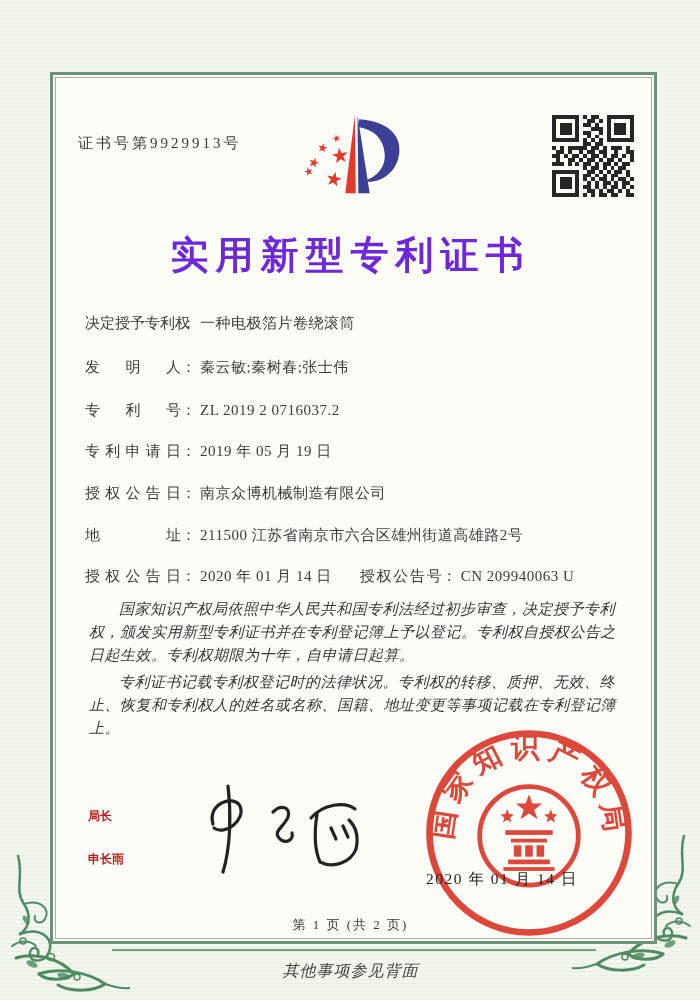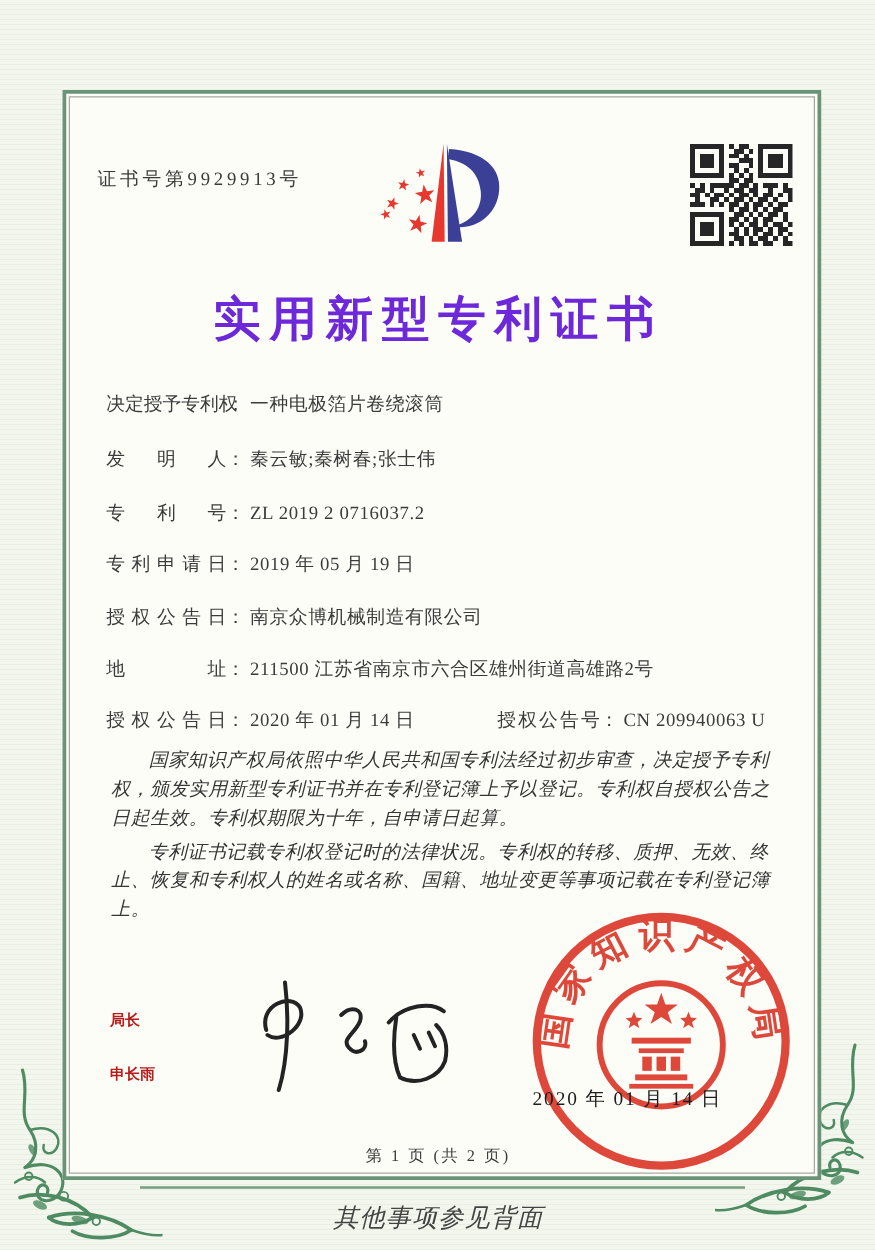--- a/index.html
+++ b/index.html
@@ -28,21 +28,21 @@
   .qr{position:absolute;left:552px;top:115px;width:82px;height:82px;}
   .title{
     position:absolute;left:50px;width:601px;top:230px;text-align:center;
     font-size:38px;font-weight:600;letter-spacing:7px;color:#6d28d9;
   }
   .field-row{position:absolute;left:85px;font-size:15px;color:#3b3b3b;white-space:nowrap;}
   .flabel{display:inline-block;width:96px;text-align:justify;text-align-last:justify;vertical-align:bottom;}
   .flabel2{display:inline-block;width:82px;text-align:justify;text-align-last:justify;vertical-align:bottom;}
   .fcolon{display:inline-block;margin-right:4px;}
   .fvalue{letter-spacing:.5px;}
-  .grp2{margin-left:66px;}
+  .grp2{margin-left:28px;}
   .paras{
     position:absolute;left:85px;top:594px;width:537px;
     font-size:15px;font-style:italic;line-height:23px;color:#353535;
   }
   .paras p{margin:4px;text-indent:2em;letter-spacing:.5px;}
   .signatory{
     position:absolute;left:88px;top:808px;
     font-family:"Liberation Sans","DejaVu Sans",sans-serif;
     font-weight:bold;font-size:12px;color:#b91c1c;
   }
@@ -54,21 +54,21 @@
   }
   .footer-page{
     position:absolute;left:50px;width:601px;top:916px;text-align:center;
     font-size:13px;letter-spacing:2px;color:#3a3a3a;
   }
   .outer-bottom-line{
     position:absolute;left:112px;right:104px;top:949px;height:2px;background:#5e8f6e;opacity:.85;
   }
   .back-note{
     position:absolute;left:50px;width:601px;top:961px;text-align:center;
-    font-size:20px;font-style:italic;letter-spacing:1px;color:#444;
+    font-size:16px;font-style:italic;letter-spacing:1px;color:#444;
   }
   .orn{position:absolute;width:128px;height:142px;}
   .orn-left{left:2px;top:854px;}
   .orn-right{right:0px;top:834px;transform:scaleX(-1);}
 </style>
 </head>
 <body>
 
 <div class="page">
   <div class="texture"></div>

